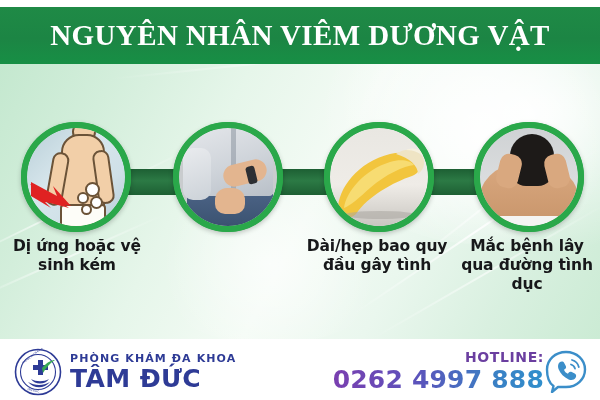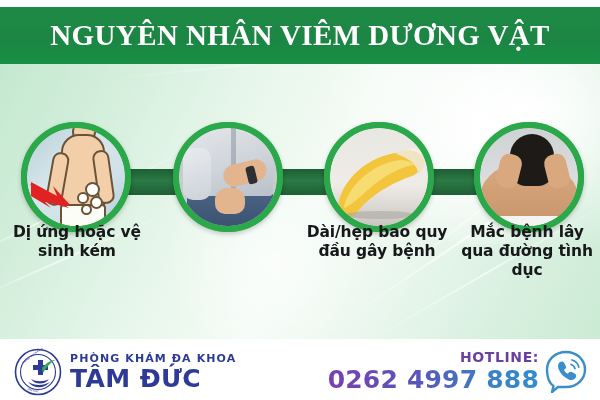--- a/index.html
+++ b/index.html
@@ -305,21 +305,21 @@
     position: absolute;
     left: -2px; top: 88px;
     width: 102px; height: 22px;
     background: #f4f4f2;
   }
 
   
   .captions {
     position: absolute;
     left: 0;
-    top: 216px;
+    top: 230px;
     width: 600px;
     height: 100px;
     z-index: 5;
   }
   .caption {
     position: absolute;
     top: 0;
     width: 150px;
     text-align: center;
     color: #17181a;
@@ -368,21 +368,20 @@
     font-weight: 700;
     letter-spacing: 0.4px;
   }
 
   .hotline {
     position: absolute;
     right: 12px;
     top: 10px;
     display: flex;
     align-items: center;
-    gap: 5px;
   }
   .hotline-text { display: flex; flex-direction: column; align-items: flex-end; line-height: 1; }
   .hotline-label {
     font-family: "DejaVu Sans", sans-serif;
     font-size: 14px;
     font-weight: 700;
     letter-spacing: 0.6px;
     color: #6b3fa0;
     margin-bottom: 3px;
   }
@@ -485,21 +484,21 @@
           <div class="towelw"></div>
         </div>
       </div>
       <div class="ring"></div>
     </div>
 
   </div>
 
   <div class="captions">
     <div class="caption p1">Dị ứng hoặc vệ sinh kém</div>
-    <div class="caption p3">Dài/hẹp bao quy đầu gây bệnh</div>
+    <div class="caption p3">Dài/hẹp bao quy đầu gây tình</div>
     <div class="caption p4">Mắc bệnh lây qua đường tình dục</div>
   </div>
 
   <div class="footer">
 
     <div class="brand">
       <svg width="48" height="48" viewBox="0 0 48 48">
         <circle cx="24" cy="24" r="22.5" fill="none" stroke="#2e3b96" stroke-width="1.6"></circle>
         <circle cx="24" cy="24" r="17.5" fill="none" stroke="#2e3b96" stroke-width="1.1"></circle>
         <path d="M24 12 h5 v5 h5 v5 h-5 v5 h-5 v-5 h-5 v-5 h5 z" fill="#2e3b96"></path>

